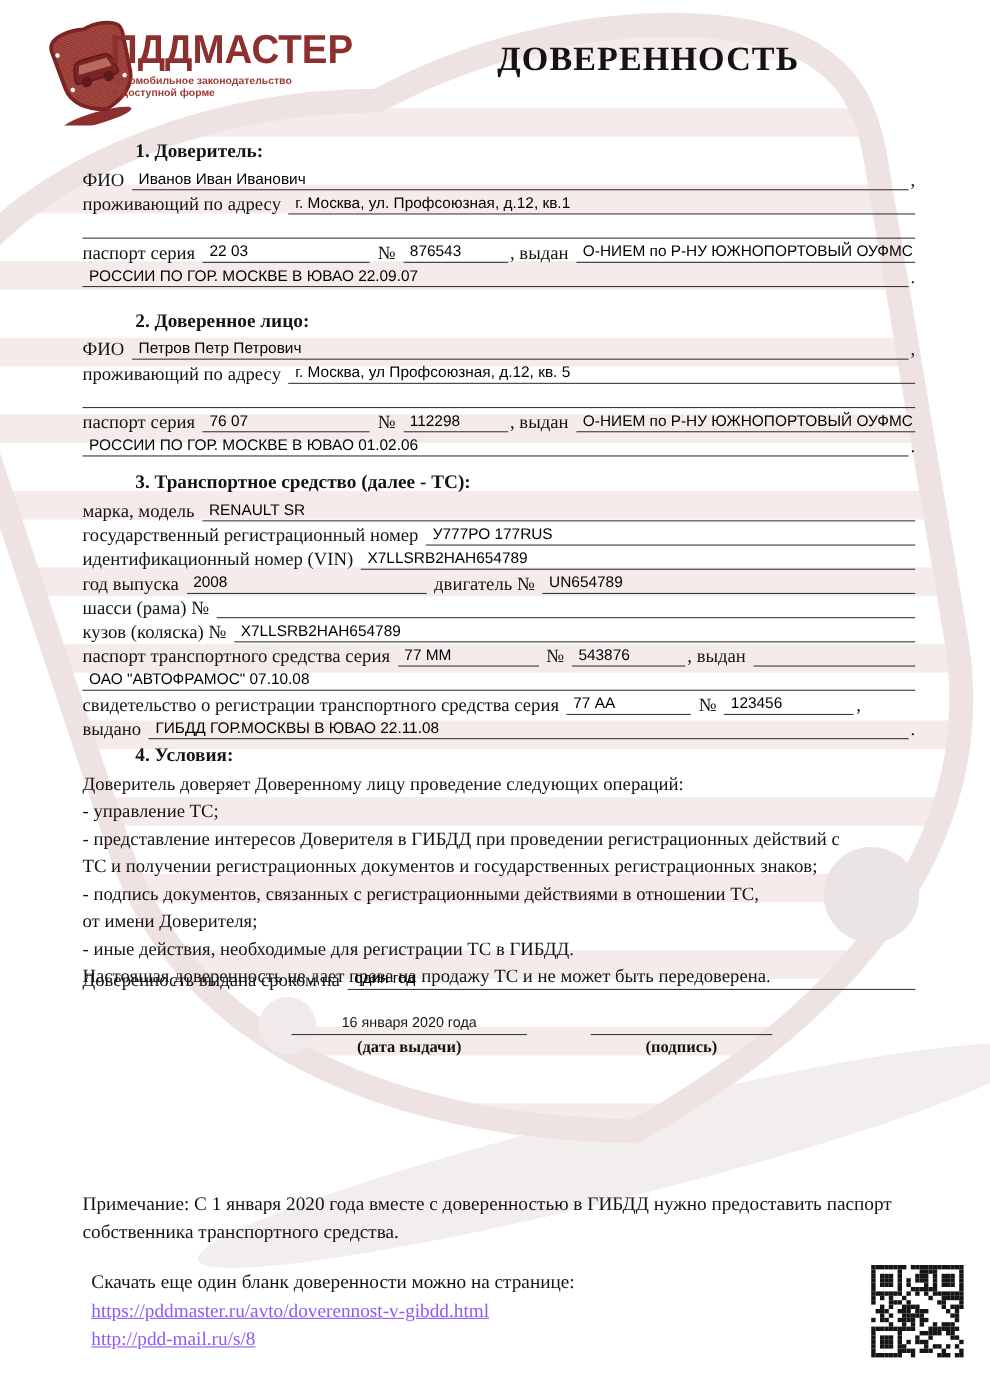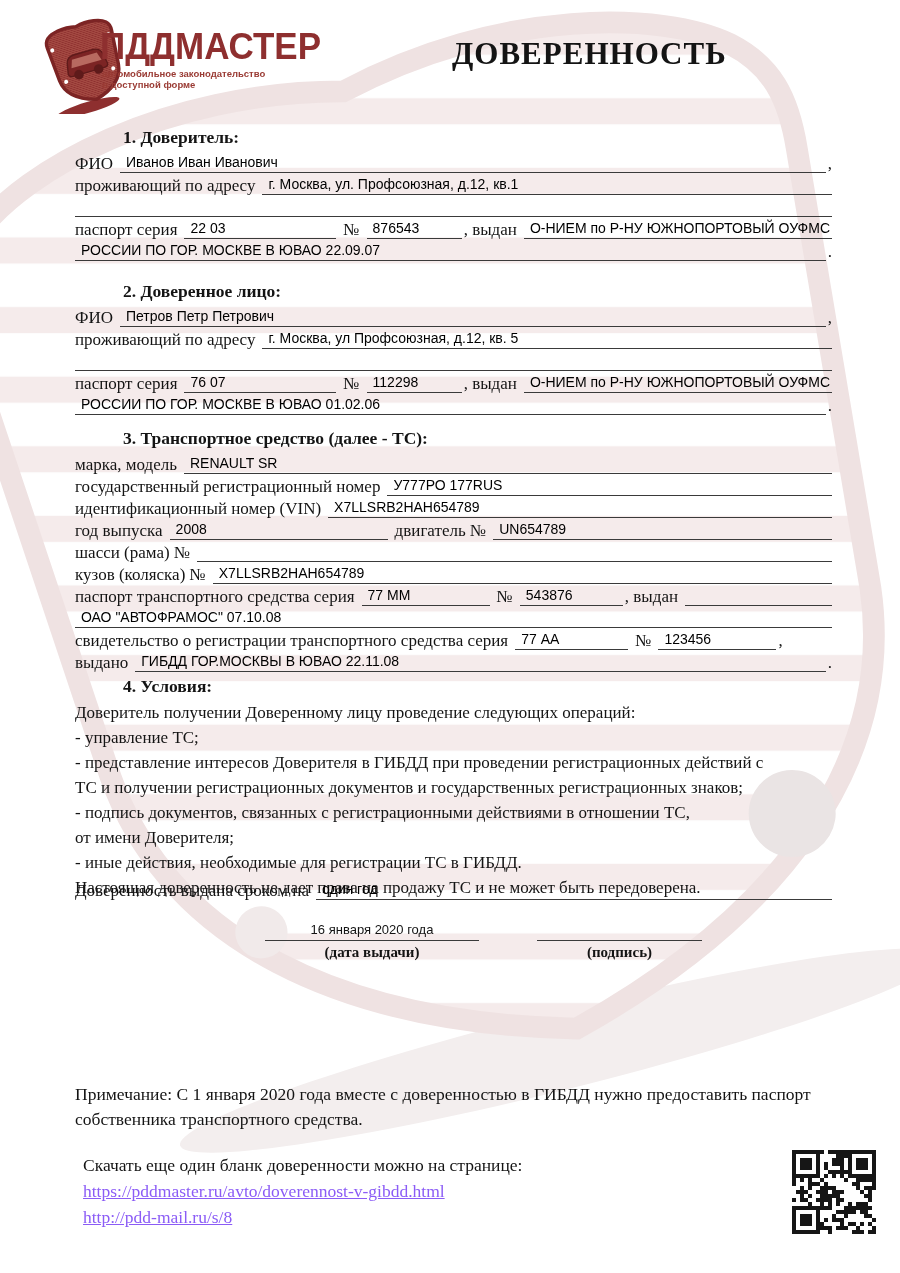--- a/index.html
+++ b/index.html
@@ -200,21 +200,21 @@
     </div>
     <div class="row">
       <span class="lbl">выдано</span>
       <span class="fill grow">ГИБДД ГОР.МОСКВЫ В ЮВАО 22.11.08</span>
       <span class="sfx">.</span>
     </div>
   </div>
 
   <div class="section" style="top:676px;">
     <div class="sec-h">4. Условия:</div>
-    <div class="cond-line">Доверитель получении Доверенному лицу проведение следующих операций:</div>
+    <div class="cond-line">Доверитель доверяет Доверенному лицу проведение следующих операций:</div>
     <div class="cond-line">- управление ТС;</div>
     <div class="cond-line">- представление интересов Доверителя в ГИБДД при проведении регистрационных действий с</div>
     <div class="cond-line">ТС и получении регистрационных документов и государственных регистрационных знаков;</div>
     <div class="cond-line">- подпись документов, связанных с регистрационными действиями в отношении ТС,</div>
     <div class="cond-line">от имени Доверителя;</div>
     <div class="cond-line">- иные действия, необходимые для регистрации ТС в ГИБДД.</div>
     <div class="cond-line">Настоящая доверенность не дает права на продажу ТС и не может быть передоверена.</div>
   </div>
 
   <div class="section" style="top:876px;">

